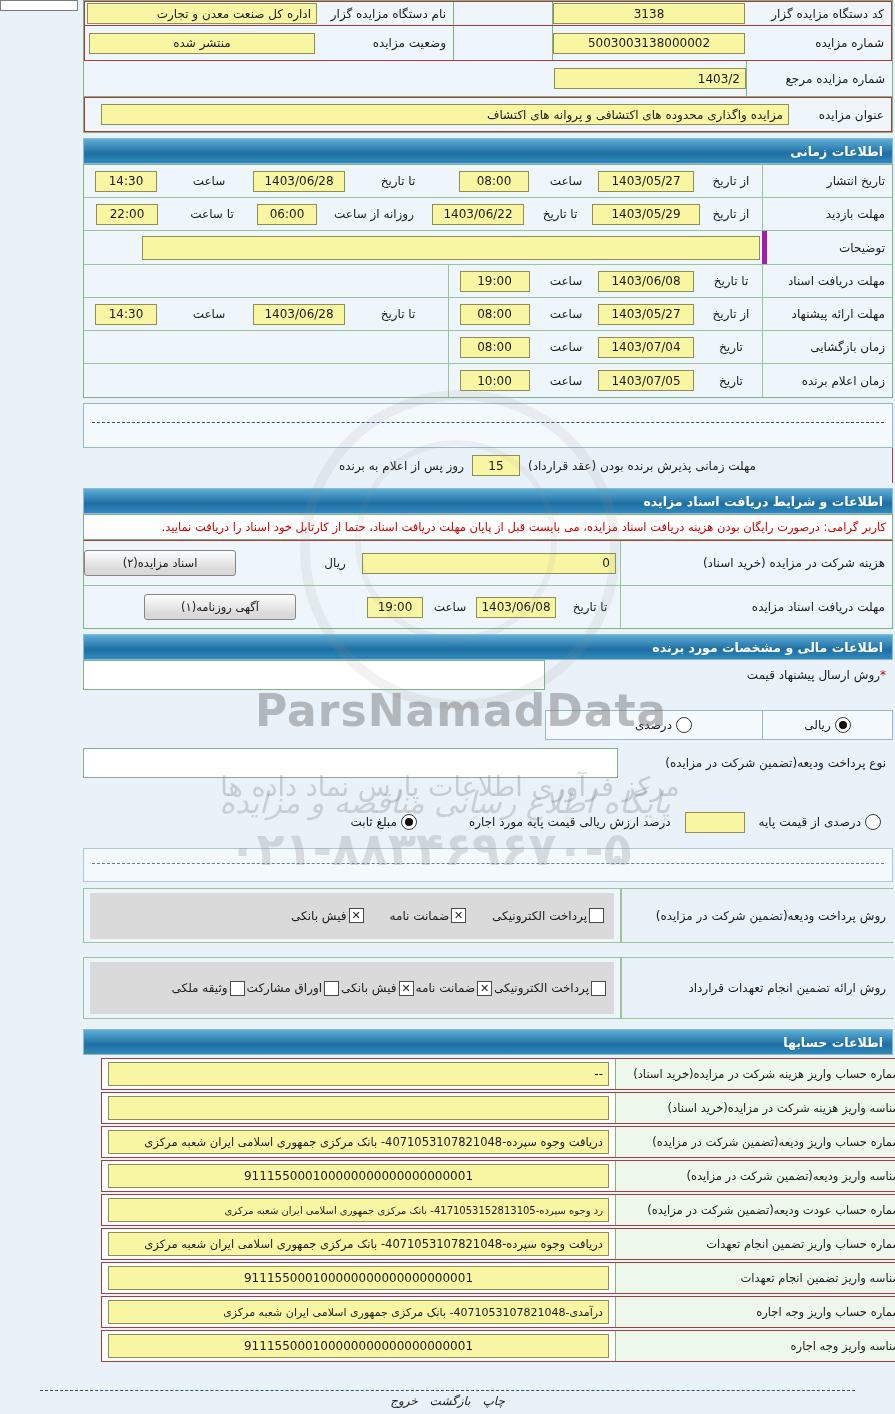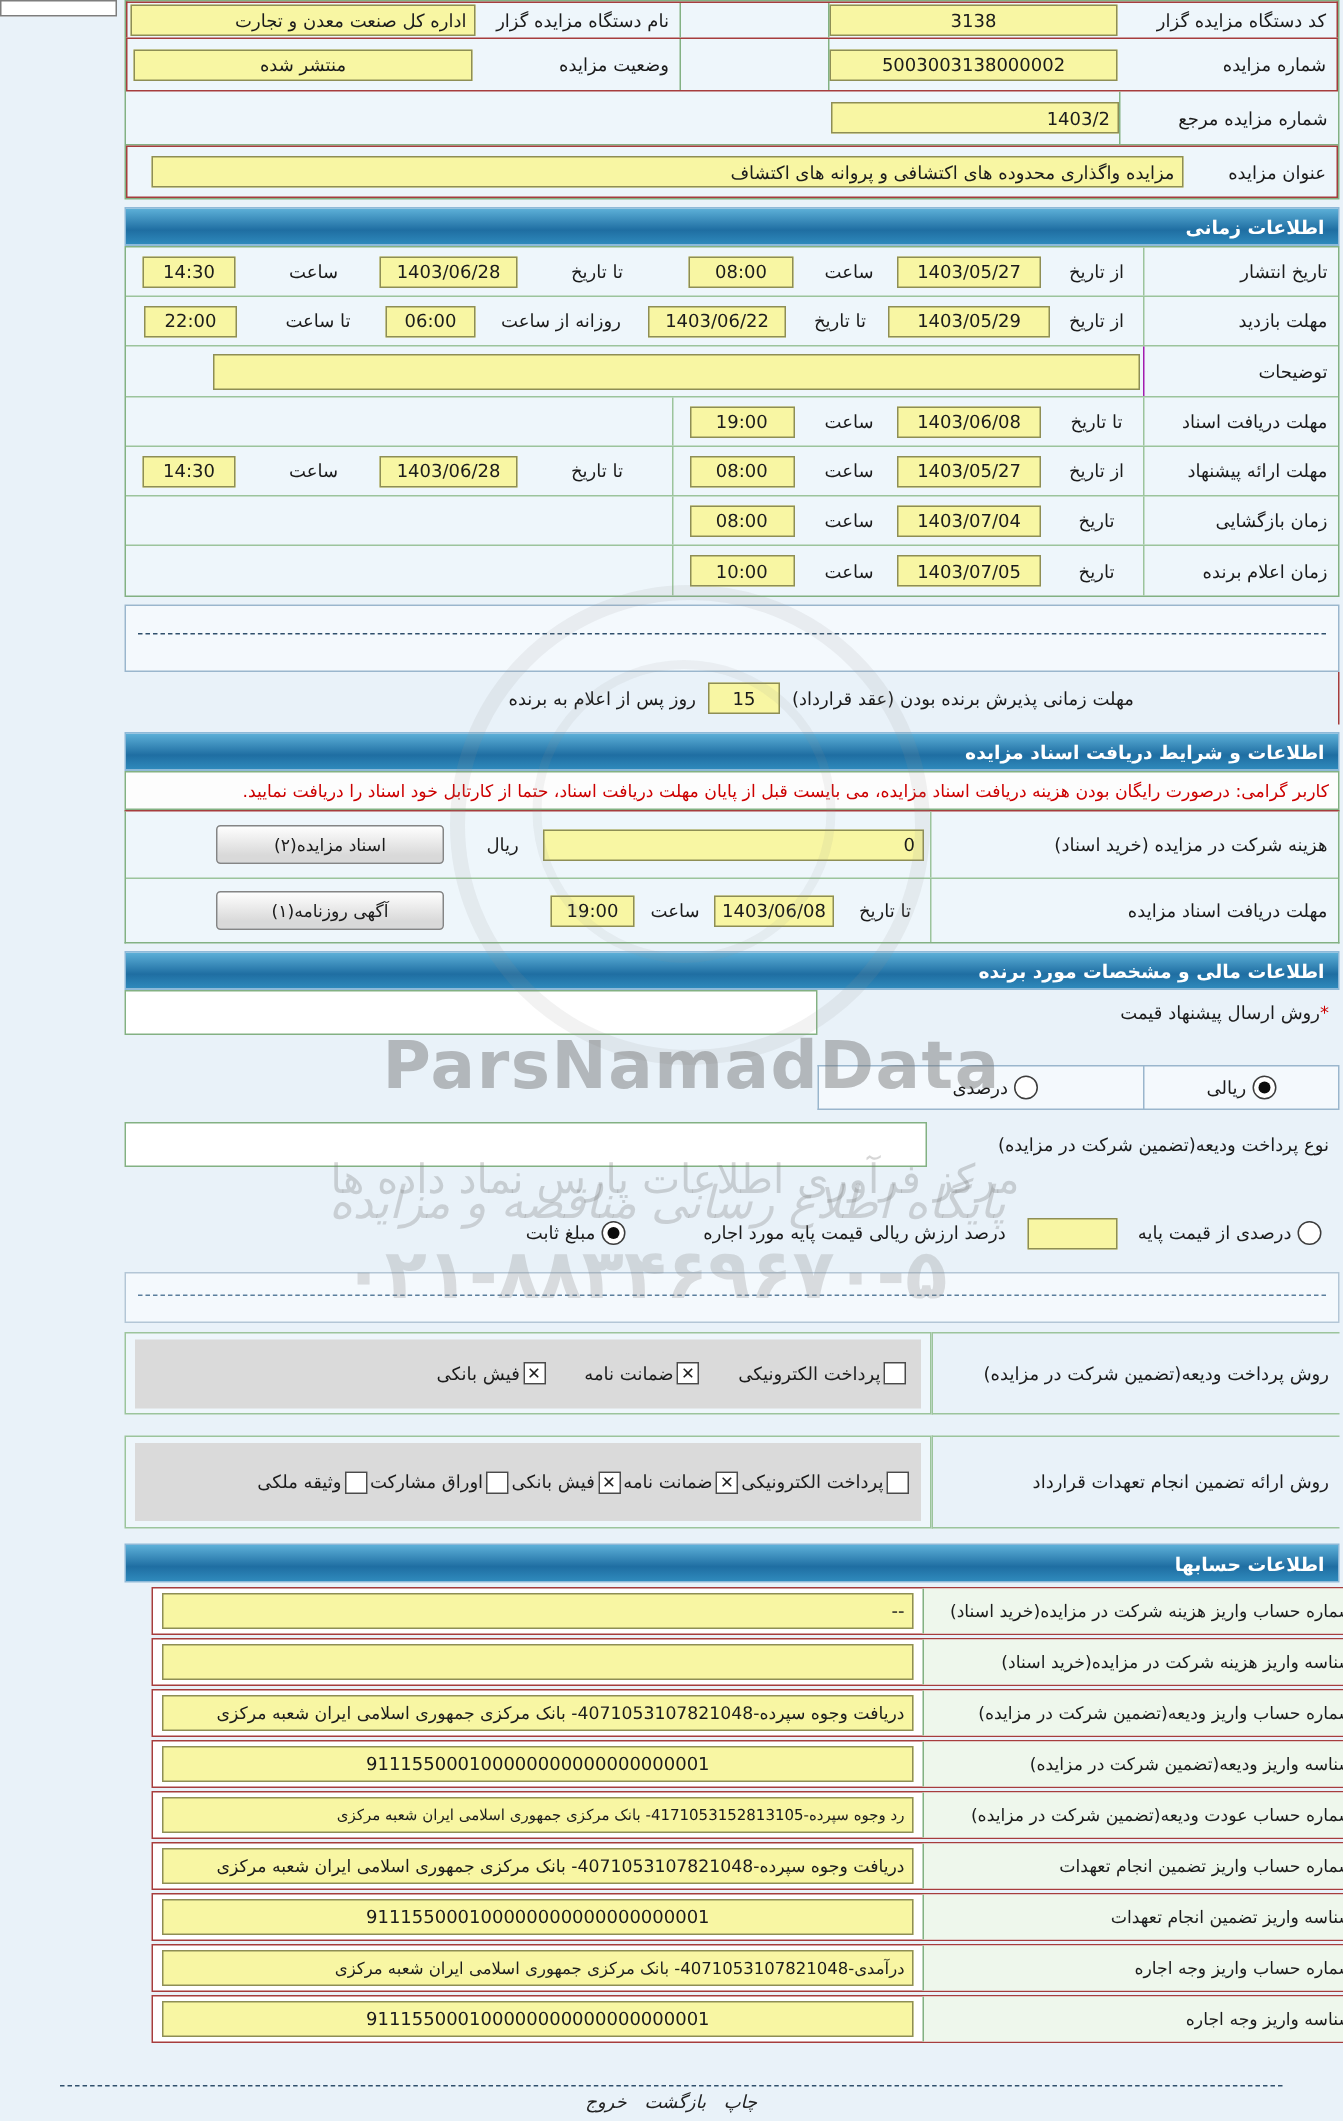--- a/index.html
+++ b/index.html
@@ -125,21 +125,21 @@
       <div class="cell" style="width:108px">روزانه از ساعت</div>
       <div class="cell" style="width:66px">
           <div class="ylw ctr" style="width:60px">06:00</div>
         </div>
       <div class="cell" style="width:84px">تا ساعت</div>
       <div class="cell" style="flex:1">
           <div class="ylw ctr" style="width:62px">22:00</div>
         </div>
     </div>
     <div class="r" style="height:34px;border-bottom:1px solid #9cc49c">
-      <div class="cell lblc" style="width:130px;border-left:1px solid #a21caf">توضیحات</div>
+      <div class="cell lblc" style="width:130px;border-left:5px solid #a21caf">توضیحات</div>
       <div class="cell" style="flex:1;justify-content:flex-start;padding:2px">
           <div class="ylw" style="width:618px;height:24px"></div>
         </div>
     </div>
     <div class="r" style="height:33px;border-bottom:1px solid #9cc49c">
       <div class="cell lblc" style="width:130px;border-left:1px solid #9cc49c">مهلت دریافت اسناد</div>
       <div class="cell" style="width:62px">تا تاریخ</div>
       <div class="cell" style="width:108px">
           <div class="ylw ctr" style="width:96px">1403/06/08</div>
         </div>
@@ -211,21 +211,21 @@
   </div>
 
   <div class="bx-g" style="border-top:1px solid #a63d3d;background:#eef6fb">
     <div class="r" style="height:45px;border-bottom:1px solid #9cc49c">
       <div class="cell lblc" style="width:272px;border-left:1px solid #9cc49c">هزینه شرکت در مزایده (خرید اسناد)</div>
       <div class="cell" style="width:262px;padding:0 4px">
           <div class="ylw" style="width:100%">0</div>
         </div>
       <div class="cell" style="width:46px">ریال</div>
       <div class="cell" style="flex:1"></div>
-      <div class="btn" style="margin-left:60px">اسناد مزایده(۲)</div>
+      <div class="btn" style="">اسناد مزایده(۲)</div>
     </div>
     <div class="r" style="height:42px">
       <div class="cell lblc" style="width:272px;border-left:1px solid #9cc49c">مهلت دریافت اسناد مزایده</div>
       <div class="cell" style="width:60px">تا تاریخ</div>
       <div class="cell" style="width:88px">
           <div class="ylw ctr" style="width:80px">1403/06/08</div>
         </div>
       <div class="cell" style="width:44px">ساعت</div>
       <div class="cell" style="width:66px">
           <div class="ylw ctr" style="width:56px">19:00</div>

